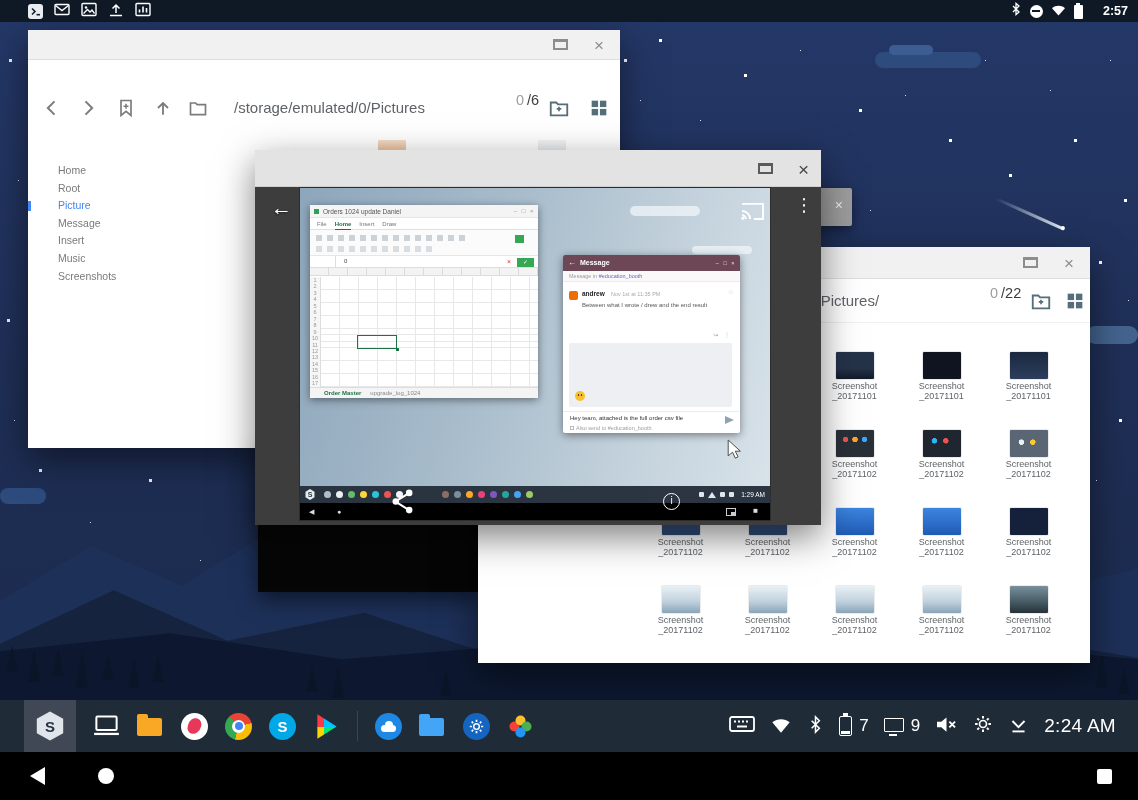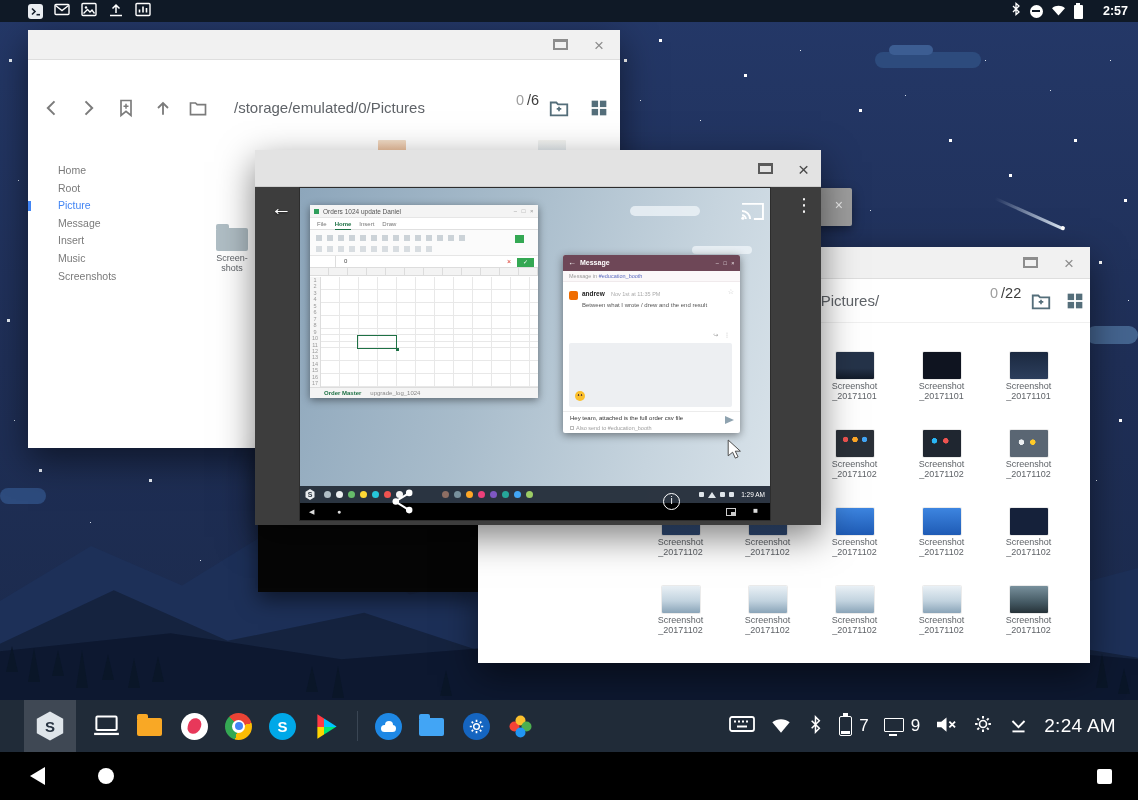--- a/index.html
+++ b/index.html
@@ -325,25 +325,20 @@
         <div class="side-item"><span>Music</span></div>
         <div class="side-item"><span>Screenshots</span></div>
       </div>
     <div class="fitem f1b">
       <div class="fthumb th-part1"></div>
       <div class="flabel"></div>
     </div>
     <div class="fitem f1c">
       <div class="fthumb th-part2"></div>
       <div class="flabel"></div>
-    </div>
-    <div class="fitem f1d">
-      <div class="th-folder"></div>
-      <div class="flabel">Screen-
-shots</div>
     </div>
   </div>
 
   <div class="win gridwin">
     <div class="titlebar">
       <span class="tbtn-restore"></span>
       <span class="tbtn-close">×</span>
     </div>
     <div class="toolbar" style="border-bottom:1px solid #f0f0f0">
       <span class="nav-ic pos1">

